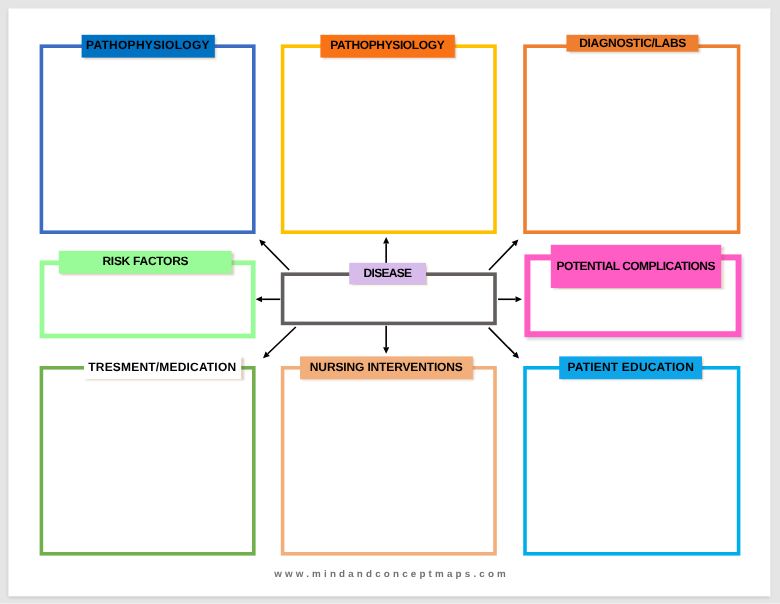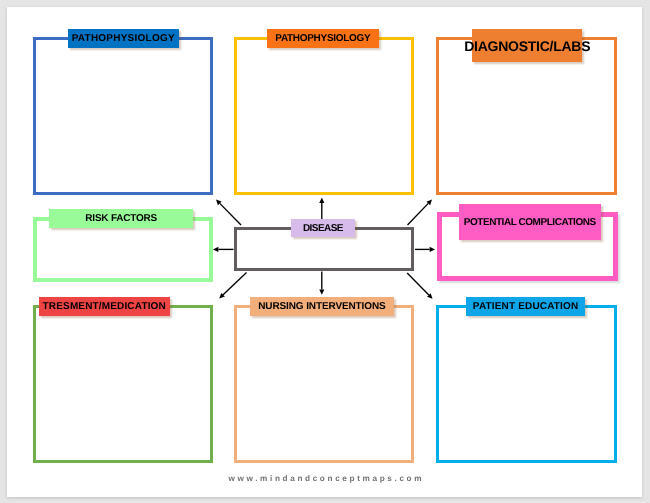--- a/index.html
+++ b/index.html
@@ -68,36 +68,36 @@
       <div class="label" style="left: 68px; top: 29px; width: 110.5px; height: 18.6px; background: rgb(0, 114, 195); font-size: 10px; letter-spacing: 0.235px;">PATHOPHYSIOLOGY</div>
     </div>
 
     <div class="node">
       <div class="frame" style="left: 234px; top: 37px; width: 180px; height: 158px; border: 3.6px solid rgb(255, 192, 0);"></div>
       <div class="label" style="left: 267px; top: 29px; width: 111.6px; height: 18.6px; background: #f97316; font-size: 10px; letter-spacing: -0.309px;">PATHOPHYSIOLOGY</div>
     </div>
 
     <div class="node">
       <div class="frame" style="left: 436px; top: 37px; width: 181px; height: 158px; border: 3.6px solid rgb(238, 127, 48);"></div>
-      <div class="label" style="left: 471.8px; top: 29px; width: 110.4px; height: 33px; background: rgb(238, 127, 48); font-size: 14px; letter-spacing: -0.252px;">DIAGNOSTIC/LABS</div>
+      <div class="label" style="left: 471.8px; top: 29px; width: 110.4px; height: 14px; background: rgb(238, 127, 48); font-size: 10px; letter-spacing: -0.252px;">DIAGNOSTIC/LABS</div>
     </div>
 
     <div class="node">
       <div class="frame" style="left: 33px; top: 217px; width: 180px; height: 65px; border: 4px solid rgb(152, 251, 152);"></div>
       <div class="label" style="left: 49.2px; top: 208.6px; width: 144.3px; height: 18.6px; background: rgb(152, 251, 152); font-size: 10px; letter-spacing: -0.223px;">RISK FACTORS</div>
     </div>
 
     <div class="node">
       <div class="frame" style="left: 437px; top: 212px; width: 181px; height: 69px; border: 5.5px solid rgb(255, 92, 196); box-shadow: rgba(120, 150, 150, 0.32) 2px 2px 2px;"></div>
       <div class="label" style="left: 459px; top: 204.3px; width: 141.5px; height: 36px; background: rgb(255, 92, 196); font-size: 10px; letter-spacing: -0.453px;">POTENTIAL COMPLICATIONS</div>
     </div>
 
     <div class="node">
       <div class="frame" style="left: 33px; top: 305px; width: 180px; height: 158px; border: 3.6px solid rgb(112, 175, 76);"></div>
-      <div class="label" style="left: 39px; top: 296.8px; width: 130.5px; height: 18.6px; background: #ef4444; font-size: 10px; letter-spacing: 0.154px; text-align: right;">TRESMENT/MEDICATION</div>
+      <div class="label" style="left: 70px; top: 296.8px; width: 130.5px; height: 18.6px; background: #ffffff; font-size: 10px; letter-spacing: 0.154px; text-align: right;">TRESMENT/MEDICATION</div>
     </div>
 
     <div class="node">
       <div class="frame" style="left: 234px; top: 305px; width: 180px; height: 158px; border: 3.6px solid rgb(242, 174, 123);"></div>
       <div class="label" style="left: 250.2px; top: 296.8px; width: 143.8px; height: 18.6px; background: rgb(242, 174, 123); font-size: 10px; letter-spacing: -0.116px;">NURSING INTERVENTIONS</div>
     </div>
 
     <div class="node">
       <div class="frame" style="left: 436px; top: 305px; width: 181px; height: 158px; border: 3.6px solid rgb(0, 174, 235);"></div>
       <div class="label" style="left: 466.2px; top: 296.8px; width: 119.2px; height: 18.6px; background: #0ea5e9; font-size: 10px; letter-spacing: 0.16px;">PATIENT EDUCATION</div>

